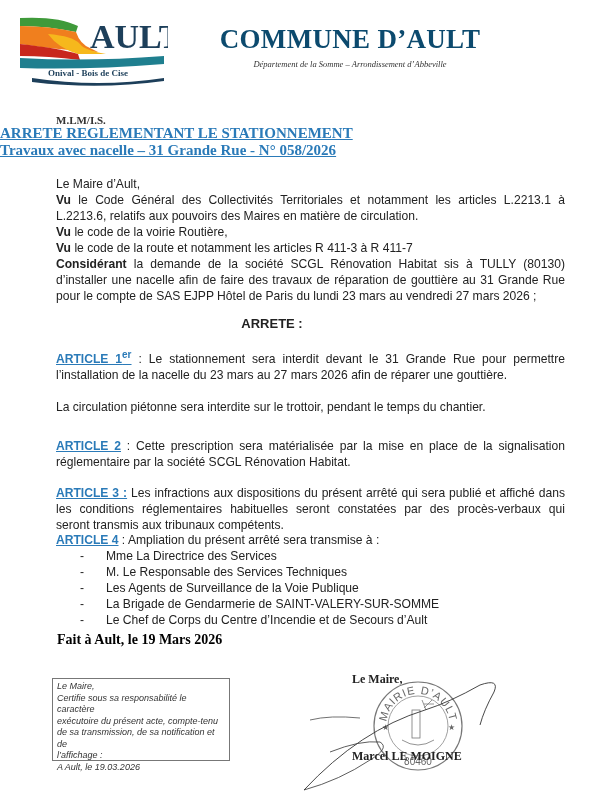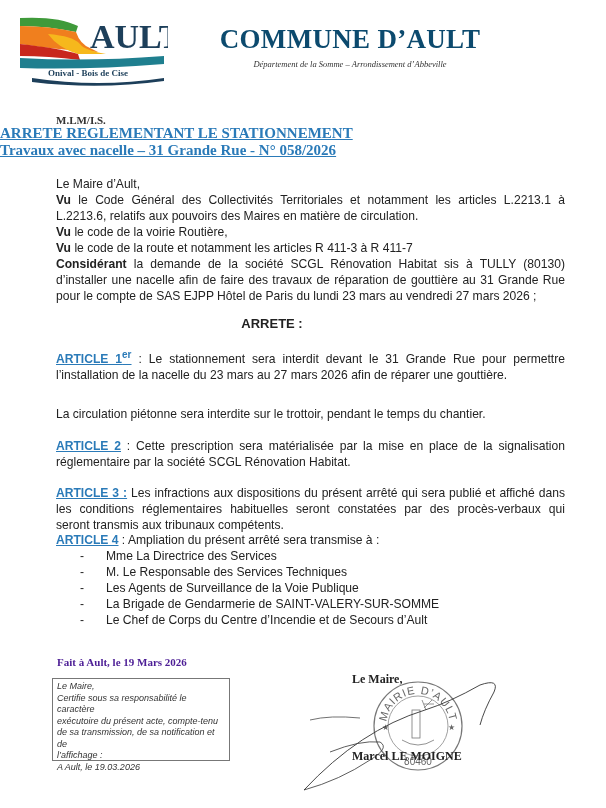--- a/index.html
+++ b/index.html
@@ -24,21 +24,21 @@
   b { font-weight:bold;margin-top:12px; }
 
   .art-label { color:#2a7ab8; font-weight:bold; text-decoration:underline; }
 
   #arrete-heading { left:0; width:544px; text-align:center; top:316px; font-size:13px; font-weight:bold; color:#222; }
 
   ul.recip { list-style:none; margin:0; padding:0; }
   ul.recip li { position:relative; padding-left:50px; height:16px; }
   ul.recip li .dash { position:absolute; left:24px; top:0; }
 
-  #fait { left:57px; top:656px; font-size:11px; font-weight:bold; color:#4c1d95; }
+  #fait { left:57px; top:632px; font-size:14px; font-weight:bold; color:#000000; }
 
   #cert-box { left:52px; top:678px; width:178px; height:83px; border:1px solid #777; padding:2px 4px; box-sizing:border-box; }
   #cert-box .cl { font-size:9px; font-style:italic; line-height:11.5px; color:#333; }
 
   #maire-label { left:352px; top:672px; font-size:12px; font-weight:bold; color:#222; }
   #maire-name { left:352px; top:749px; font-size:12px; font-weight:bold; color:#222; }
 
   #stamp { left:372px; top:680px; width:92px; height:92px; }
   #signature { left:300px; top:670px; width:200px; height:130px; }
 </style>
@@ -74,21 +74,21 @@
   <div class="jfull"><b>Considérant</b><span> la demande de la société SCGL Rénovation Habitat sis à TULLY (80130)</span></div>
   <div class="jfull">d’installer une nacelle afin de faire des travaux de réparation de gouttière au 31 Grande Rue</div>
   <div>pour le compte de SAS EJPP Hôtel de Paris du lundi 23 mars au vendredi 27 mars 2026 ;</div>
 </div>
 
 <div id="arrete-heading" class="abs sans">ARRETE :</div>
 
 <div class="abs para sans body-text" style="top:347px;">
   <div class="jfull"><span class="art-label"><span>ARTICLE 1</span><sup style="font-size:10px;">er</sup></span><span> :</span><span>  Le stationnement sera interdit devant le 31 Grande Rue pour permettre</span></div>
   <div>l’installation de la nacelle du 23 mars au 27 mars 2026 afin de réparer une gouttière.</div>
-  <div style="margin-top:23px;">La circulation piétonne sera interdite sur le trottoir, pendant le temps du chantier.</div>
+  <div style="margin-top:16px;">La circulation piétonne sera interdite sur le trottoir, pendant le temps du chantier.</div>
 </div>
 
 <div class="abs para sans body-text" style="top:438px;">
   <div class="jfull"><span class="art-label">ARTICLE 2</span><span> :</span><span> Cette prescription sera matérialisée par la mise en place de la signalisation</span></div>
   <div>réglementaire par la société SCGL Rénovation Habitat.</div>
 </div>
 
 <div class="abs para sans body-text" style="top:485px;">
   <div class="jfull"><span class="art-label">ARTICLE 3 :</span><span> Les infractions aux dispositions du présent arrêté qui sera publié et affiché dans</span></div>
   <div class="jfull">les conditions réglementaires habituelles seront constatées par des procès-verbaux qui</div>

